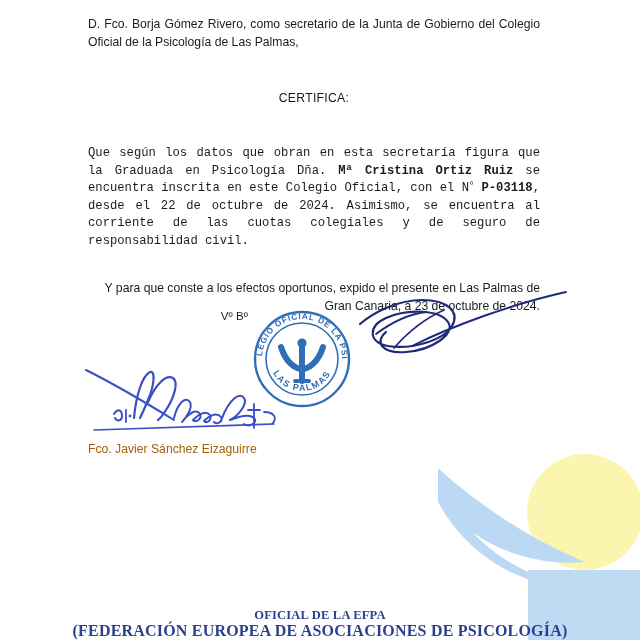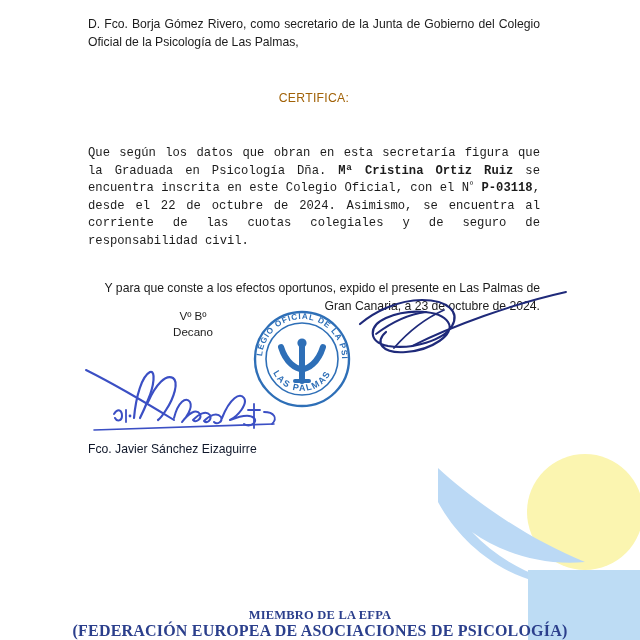--- a/index.html
+++ b/index.html
@@ -45,48 +45,48 @@
     text-align: justify;
     color: #1c1c1c;
   }
   .para.noj { text-align: right; }
   .p-intro { margin-top: 16px; }
   .center-head {
     text-align: center;
     font-size: 12.2px;
     margin-top: 40px;
     letter-spacing: 0.3px;
-    color: #a16207;
+    color: #0f172a;
   }
   .p-body { margin-top: 40px; font-family: Liberation Mono, monospace; }
   .p-close { margin-top: 30px; }
   b, .bold { font-weight: bold; }
   sup.ord {
     font-size: 0.68em;
     vertical-align: 0.45em;
     line-height: 0;
   }
 
   
   .vobo {
     position: absolute;
     left: 138px;
     top: 308px;
     width: 110px;
-    text-align: center;
+    text-align: right;
     font-size: 11.6px;
     line-height: 16px;
     color: #1c1c1c;
   }
   .signer-name {
     position: absolute;
     left: 88px;
     top: 442px;
     font-size: 12.2px;
-    color: #0f172a;
+    color: #a16207;
   }
 
   
   .seal {
     position: absolute;
     left: 250px;
     top: 307px;
     width: 104px;
     height: 104px;
   }
@@ -139,21 +139,20 @@
 
     <div class="center-head">CERTIFICA:</div>
 
     <div class="para p-body"><span>Que según los datos que obran en esta secretaría figura que la Graduada en Psicología Dña. </span><b>Mª Cristina Ortiz Ruiz</b><span> se encuentra inscrita en este Colegio Oficial, con el N</span><sup class="ord">º</sup><span> </span><b>P-03118</b><span>, desde el 22 de octubre de 2024. Asimismo, se encuentra al corriente de las cuotas colegiales y de seguro de responsabilidad civil.</span></div>
 
     <div class="para p-close noj">Y para que conste a los efectos oportunos, expido el presente en Las Palmas de Gran Canaria, a 23 de octubre de 2024.</div>
   </div>
 
   <div class="vobo">
     <div>Vº Bº</div>
-    <div>Decano</div>
   </div>
 
   <div class="seal">
     <svg width="104" height="104" viewBox="0 0 104 104" xmlns="http://www.w3.org/2000/svg">
       <defs>
         <path id="arcTop" d="M 12,52 A 40,40 0 0 1 92,52"></path>
         <path id="arcBottom" d="M 20,52 A 32,32 0 0 0 84,52"></path>
       </defs>
       <circle cx="52" cy="52" r="47" fill="none" stroke="#2E6FB7" stroke-width="2.4"></circle>
       <circle cx="52" cy="52" r="36" fill="none" stroke="#2E6FB7" stroke-width="1.6"></circle>
@@ -203,17 +202,17 @@
         <path d="M24 52 C 40 40, 58 32, 74 30" stroke-width="1.8"></path>
         <path d="M42 66 C 56 50, 74 36, 92 28" stroke-width="1.8"></path>
         <path d="M60 64 C 100 44, 160 22, 214 10" stroke-width="1.9"></path>
       </g>
     </svg>
   </div>
 
   <div class="signer-name">Fco. Javier Sánchez Eizaguirre</div>
 
   <div class="footer">
-    <div class="l1">MIEMBRO DE LA EFPA</div>
+    <div class="l1">OFICIAL DE LA EFPA</div>
     <div class="l2">(FEDERACIÓN EUROPEA DE ASOCIACIONES DE PSICOLOGÍA)</div>
   </div>
 
 </div>
 
 </body></html>

